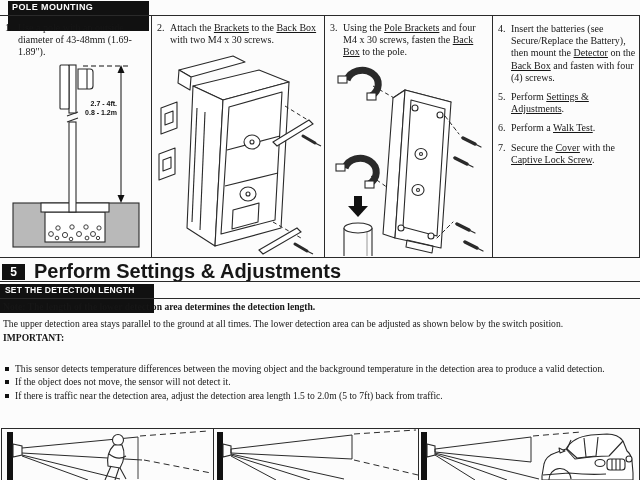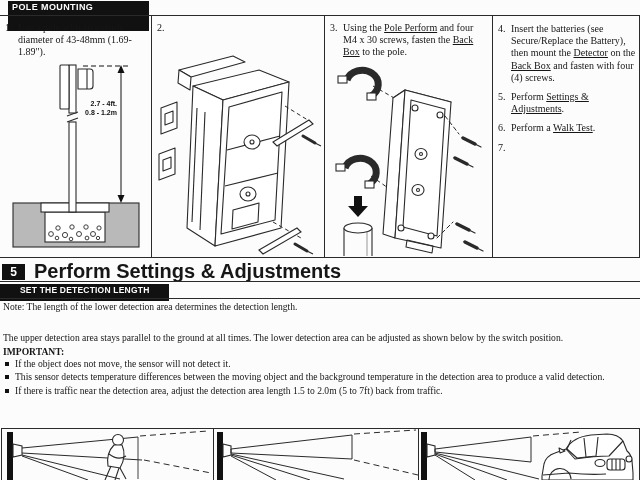--- a/index.html
+++ b/index.html
@@ -28,26 +28,26 @@
   .col4 .step{padding-top:7px;}
   .diagram{position:absolute;left:0;}
   svg{display:block;}
   .dim-label{font-family:"Liberation Sans",sans-serif;font-size:7px;font-weight:bold;fill:#111;}
   
   .sec5{position:absolute;left:2px;top:260px;display:flex;align-items:center;gap:9px;}
   .sec5-num{width:23px;height:16px;background:#111;color:#fdfdfd;
     font-family:"Liberation Sans",sans-serif;font-weight:bold;font-size:12px;
     display:flex;align-items:center;justify-content:center;}
   .sec5-title{font-family:"Liberation Sans",sans-serif;font-weight:bold;font-size:20px;}
-  .sub-bar{position:absolute;left:0;top:284px;width:149px;height:17px;font-size:8.5px;line-height:13px;padding-left:20px;letter-spacing:.2px;}
+  .sub-bar{position:absolute;left:0;top:284px;width:149px;height:29px;font-size:8.5px;line-height:13px;padding-left:5px;letter-spacing:.2px;}
   
   .body-copy{position:absolute;left:3px;top:301px;width:634px;font-size:9.6px;line-height:1.2;}
-  .note{font-weight:normal;margin-bottom:19px;}
+  .note{font-weight:bold;margin-bottom:5px;}
   .para{margin-bottom:3px;}
-  .important{font-weight:bold;margin-top:3px;margin-bottom:0;}
+  .important{font-weight:bold;margin-top:3px;margin-bottom:19px;}
   .bullet-row{display:flex;gap:6px;margin:0 0 2px 2px;}
   .bullet-marker{flex:none;width:4px;height:4px;background:#111;margin-top:4px;}
   .bullet-text{flex:1;}
   
   .bottom-table{
     position:absolute;left:1px;top:428px;width:637px;height:52px;
     display:grid;grid-template-columns:212px 205px auto;
     border-top:1px solid #2a2a2a;border-left:1px solid #2a2a2a;border-right:1px solid #2a2a2a;
   }
   .panel{position:relative;border-right:1px solid #2a2a2a;overflow:hidden;}
@@ -109,20 +109,21 @@
           </g>
           <text class="dim-label" x="116" y="44" text-anchor="end">2.7 - 4ft.</text>
           <text class="dim-label" x="116" y="53" text-anchor="end">0.8 - 1.2m</text>
         </svg>
       </div>
     </div>
 
     <div class="col">
       <div class="step">
         <span class="step-num">2.</span>
+        <span class="step-text"><span>Attach the </span><span class="u">Brackets</span><span> to the </span><span class="u">Back Box</span><span> with two M4 x 30 screws.</span></span>
       </div>
       <div class="diagram" style="top:34px;left:3px;">
         <svg width="170" height="206" viewBox="0 0 170 206">
           <g fill="#fff" stroke="#2a2a2a" stroke-width="1.1" stroke-linejoin="round">
 
             <polygon points="24,20 78,6 90,12 36,27"></polygon>
             <polygon points="24,20 36,27 35,40 23,33"></polygon>
 
             <polygon points="38,36 104,20 134,32 68,50"></polygon>
             <polygon points="38,36 68,50 60,196 32,178"></polygon>
@@ -156,21 +157,21 @@
             <line x1="140" y1="194" x2="152" y2="201" stroke-width="3" stroke-linecap="round"></line>
             <line x1="152" y1="201" x2="158" y2="204" stroke-width="1.2"></line>
           </g>
         </svg>
       </div>
     </div>
 
     <div class="col">
       <div class="step">
         <span class="step-num">3.</span>
-        <span class="step-text"><span>Using the </span><span class="u">Pole Perform</span><span> and four M4 x 30 screws, fasten the </span><span class="u">Back Box</span><span> to the pole.</span></span>
+        <span class="step-text"><span>Using the </span><span class="u">Pole Brackets</span><span> and four M4 x 30 screws, fasten the </span><span class="u">Back Box</span><span> to the pole.</span></span>
       </div>
       <div class="diagram" style="top:40px;left:2px;">
         <svg width="164" height="200" viewBox="0 0 164 200">
           <g fill="none" stroke="#2a2a2a">
             <path d="M20,24 a16,14 0 1 1 24,16" stroke-width="7"></path>
             <rect x="11" y="20" width="9" height="7" fill="#fff" stroke-width="1.1"></rect>
             <rect x="40" y="37" width="9" height="7" fill="#fff" stroke-width="1.1"></rect>
             <path d="M18,112 a16,14 0 1 1 24,16" stroke-width="7"></path>
             <rect x="9" y="108" width="9" height="7" fill="#fff" stroke-width="1.1"></rect>
             <rect x="38" y="125" width="9" height="7" fill="#fff" stroke-width="1.1"></rect>
@@ -223,43 +224,44 @@
       <div class="step">
         <span class="step-num">5.</span>
         <span class="step-text"><span>Perform </span><span class="u">Settings &amp; Adjustments</span><span>.</span></span>
       </div>
       <div class="step">
         <span class="step-num">6.</span>
         <span class="step-text"><span>Perform a </span><span class="u">Walk Test</span><span>.</span></span>
       </div>
       <div class="step">
         <span class="step-num">7.</span>
+        <span class="step-text"><span>Secure the </span><span class="u">Cover</span><span> with the </span><span class="u">Captive Lock Screw</span><span>.</span></span>
       </div>
     </div>
   </div>
 
   <div class="sec5">
     <div class="sec5-num">5</div>
     <div class="sec5-title">Perform Settings &amp; Adjustments</div>
   </div>
   <div class="hr" style="top:281px;"></div>
   <div class="blackbar sub-bar">SET THE DETECTION LENGTH</div>
   <div class="hr" style="top:298px;"></div>
 
   <div class="body-copy">
     <div class="note">Note: The length of the lower detection area determines the detection length.</div>
     <div class="para">The upper detection area stays parallel to the ground at all times.  The lower detection area can be adjusted as shown below by the switch position.</div>
     <div class="important">IMPORTANT:</div>
     <div class="bullet-row">
       <span class="bullet-marker"></span>
-      <span class="bullet-text">If the object does not move, the sensor will not detect it.</span>
+      <span class="bullet-text">This sensor detects temperature differences between the moving object and the background temperature in the detection area to produce a valid detection.</span>
     </div>
     <div class="bullet-row">
       <span class="bullet-marker"></span>
-      <span class="bullet-text">This sensor detects temperature differences between the moving object and the background temperature in the detection area to produce a valid detection.</span>
+      <span class="bullet-text">If the object does not move, the sensor will not detect it.</span>
     </div>
     <div class="bullet-row">
       <span class="bullet-marker"></span>
       <span class="bullet-text">If there is traffic near the detection area, adjust the detection area length 1.5 to 2.0m (5 to 7ft) back from traffic.</span>
     </div>
   </div>
 
   <div class="bottom-table">
 
     <div class="panel">

